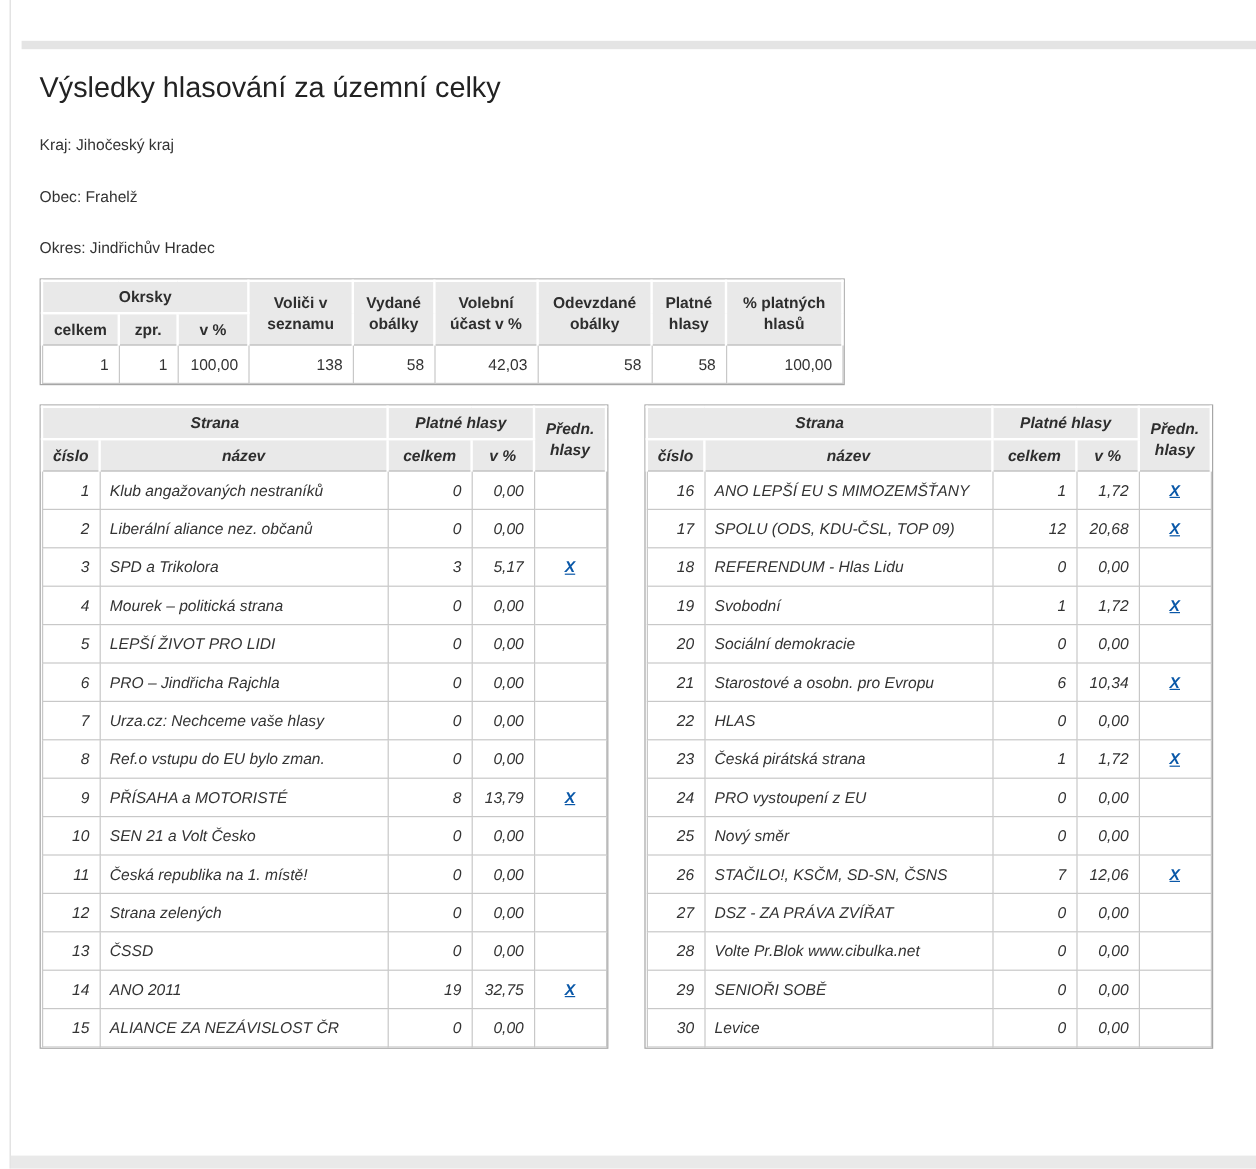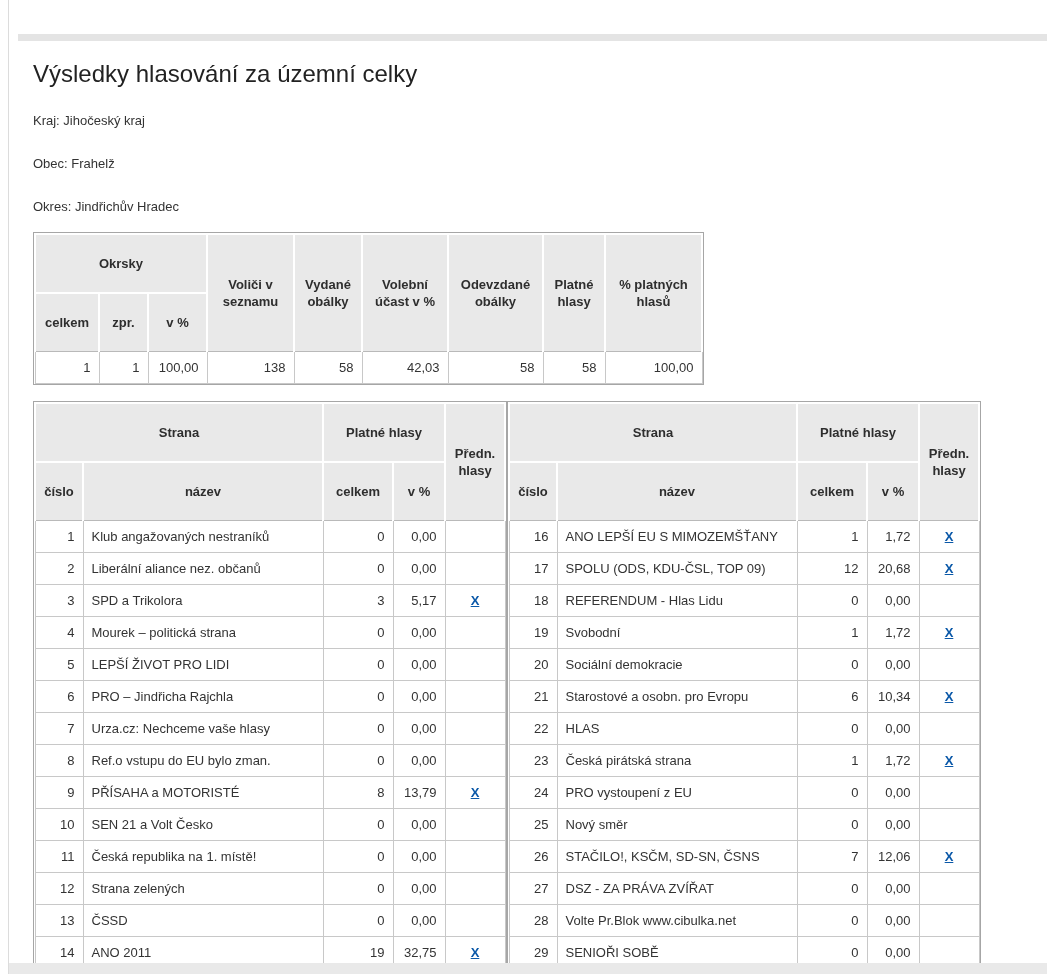--- a/index.html
+++ b/index.html
@@ -38,40 +38,40 @@
   .loc-line { margin-top: 28px; font-size: 13px; color: #333; }
 
   .tbl-wrap {
     display: inline-block; vertical-align: top;
     border: 1px solid #a6a6a6; background: #fff;
   }
   table { border-collapse: collapse; table-layout: fixed; }
   th {
     background: #e9e9e9; border: 2px solid #fff;
     font-size: 13px; font-weight: bold; color: #2e2e2e;
-    padding: 20px 5px; vertical-align: middle;
+    padding: 4px 5px; vertical-align: middle;
     line-height: 17px;
   }
   th.bottom-edge { border-bottom: 1px solid #b9b9b9; }
   td {
     border: 1px solid #c8c8c8; background: #fff;
     font-size: 13px; color: #333;
     padding: 8px 8px; vertical-align: middle;
     line-height: 15px;
   }
   td.num { text-align: right; }
   td.name { text-align: left; margin-top: 12px; }
   td.pref { text-align: center; padding: 4px; }
   a.pref-x {
     color: #0a58a8; font-weight: bold;
     text-decoration: underline; font-size: 13px;
   }
 
   .summary-tbl { margin-top: 18px; }
-  .party-row-wrap { margin-top: 16px; display: flex; align-items: flex-start; }
+  .party-row-wrap { margin-top: 16px; display: flex; gap: 30px; align-items: flex-start; font-style: italic; }
 </style>
 </head>
 <body>
 
 <div class="left-edge"></div>
 
 <div class="content">
 
 
   <div class="divider"></div>

